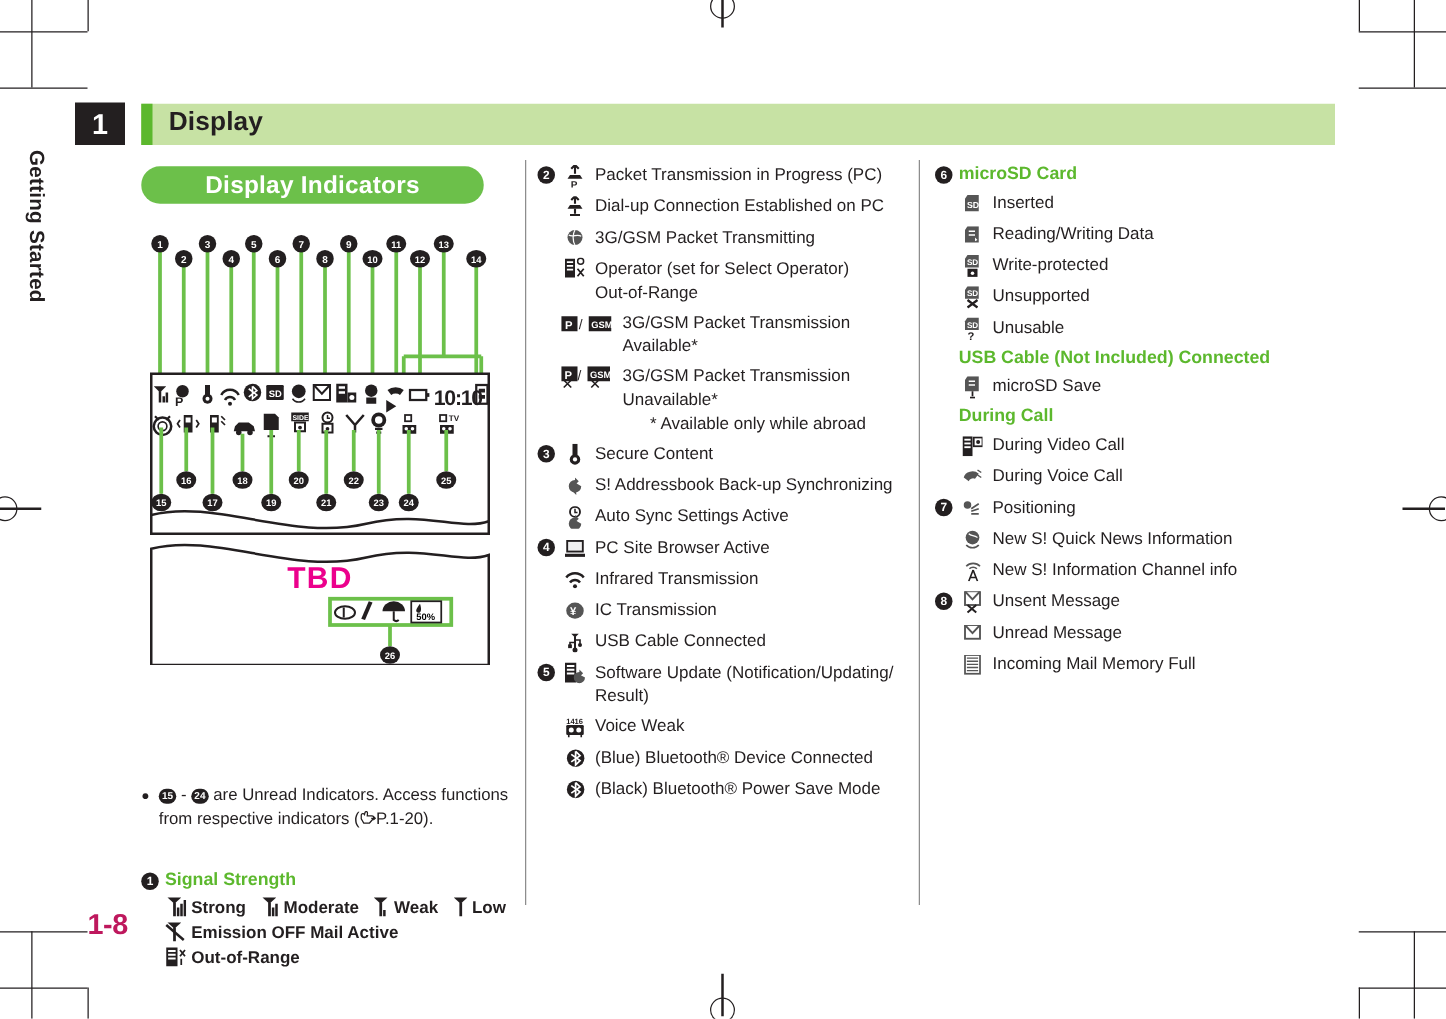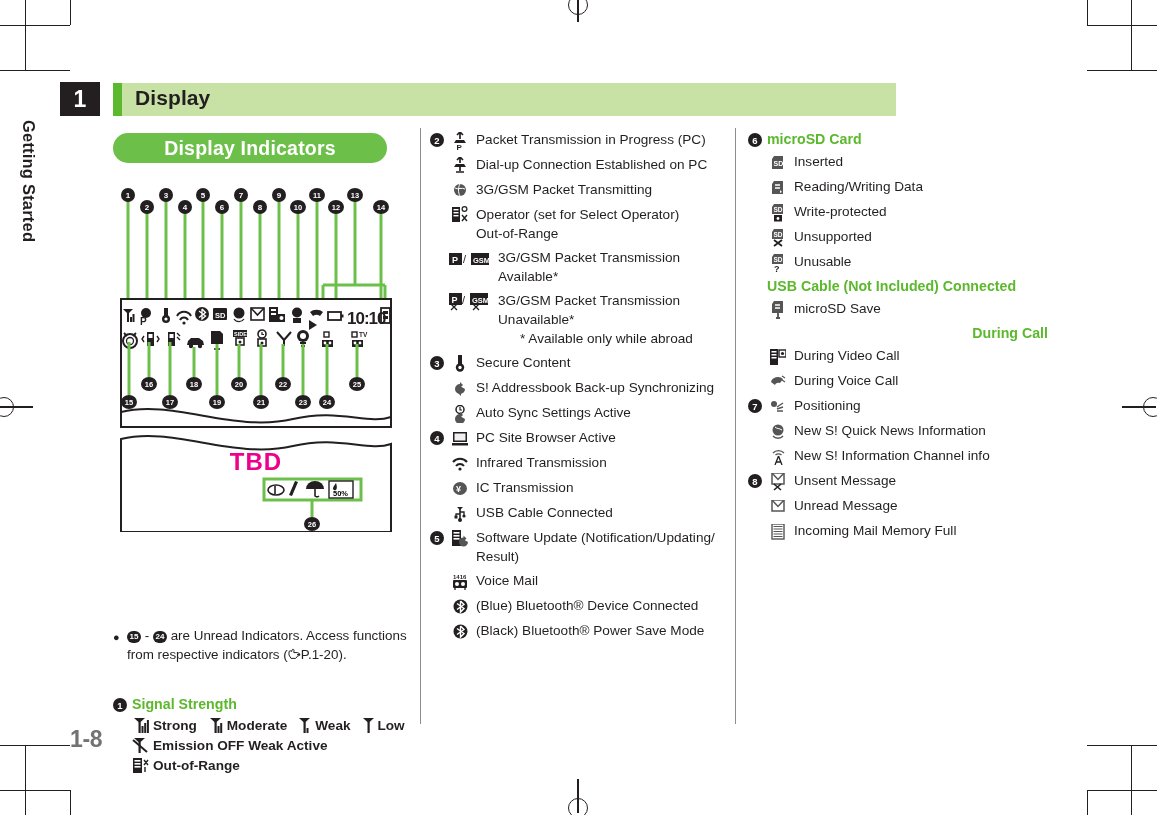--- a/index.html
+++ b/index.html
@@ -32,21 +32,21 @@
   }
   .chapter-name{
     position:absolute;left:38px;top:120px;width:160px;height:26px;
     transform:rotate(90deg);transform-origin:left top;
     font-size:16.5px;font-weight:bold;letter-spacing:.2px;
     color:#231f20;white-space:nowrap;
   }
 
   
   .titlebar{
-    position:absolute;left:113px;top:83px;width:783px;height:33px;
+    position:absolute;left:113px;top:83px;width:955px;height:33px;
     background:#c7e2a4;
   }
   .titlebar .accent{position:absolute;left:0;top:0;width:9px;height:33px;background:#5cb82d;}
   .titlebar .ttl{
     position:absolute;left:22px;top:3px;
     font-size:21px;font-weight:bold;color:#231f20;letter-spacing:.1px;
   }
 
   
   .col{position:absolute;top:130px;}
@@ -97,21 +97,21 @@
   .entry.hdr{margin-bottom:3px;}
   .ico.wide{width:44px;justify-content:flex-start;}
 
   .sig-row{display:flex;align-items:center;margin-left:19px;font-size:13.6px;margin-bottom:3px;font-weight:bold;}
   .sig-row .s{display:flex;align-items:center;margin-right:11px;}
   .sig-row .s svg{margin-right:4px;}
 
   
   .folio{
     position:absolute;left:70px;top:726px;
-    font-size:23px;font-weight:bold;color:#737373;letter-spacing:-.3px;text-align:right;
+    font-size:23px;font-weight:bold;color:#be185d;letter-spacing:-.3px;text-align:right;
   }
 </style>
 </head>
 <body>
 
 <div class="page">
 
   <div class="crop">
     <div class="h" style="left:0px;top:25px;width:70px;"></div>
     <div class="v" style="left:25px;top:0px;height:70px;"></div>
@@ -513,21 +513,21 @@
         </span>
       </div>
 
       <div class="sig-row">
         <span class="s">
           <svg width="17" height="17" viewBox="0 0 17 17">
               <path d="M2 1 L13 1 L7.5 6 Z" fill="#231f20"></path>
               <rect x="6.5" y="5" width="2.2" height="11" fill="#231f20"></rect>
               <path d="M1 3 L15 15" stroke="#231f20" stroke-width="2"></path>
             </svg>
-          <span>Emission OFF Weak Active</span>
+          <span>Emission OFF Mail Active</span>
         </span>
       </div>
 
       <div class="sig-row">
         <span class="s">
           <svg width="17" height="17" viewBox="0 0 17 17">
               <rect x="1" y="1" width="9" height="15" fill="#231f20"></rect>
               <rect x="2.5" y="3" width="6" height="1.6" fill="#fff"></rect>
               <rect x="2.5" y="6" width="6" height="1.6" fill="#fff"></rect>
               <rect x="2.5" y="9" width="6" height="1.6" fill="#fff"></rect>
@@ -735,21 +735,21 @@
       <div class="num blank"></div>
       <div class="ico">
         <svg width="16" height="17" viewBox="0 0 16 17">
             <text x="1" y="6" font-family="Liberation Sans, sans-serif" font-size="6" font-weight="bold" fill="#231f20">1416</text>
             <rect x="1" y="7" width="14" height="8" rx="1" fill="#231f20"></rect>
             <circle cx="5" cy="11" r="2" fill="#fff"></circle>
             <circle cx="11" cy="11" r="2" fill="#fff"></circle>
             <path d="M3 15 L3 17 M13 15 L13 17" stroke="#231f20" stroke-width="1.3"></path>
           </svg>
       </div>
-      <div class="lbl">Voice Mail</div>
+      <div class="lbl">Voice Weak</div>
     </div>
 
     <div class="entry">
       <div class="num blank"></div>
       <div class="ico">
         <svg width="15" height="15" viewBox="0 0 15 15">
             <circle cx="7.5" cy="7.5" r="7" fill="#231f20"></circle>
             <path d="M7.5 2 L11 5.5 L4 10.5 M4 4.5 L11 9.5 L7.5 13 L7.5 2" fill="none" stroke="#fff" stroke-width="1.4"></path>
           </svg>
       </div>
@@ -846,21 +846,21 @@
         <svg width="14" height="18" viewBox="0 0 14 18">
             <path d="M3 0 L12 0 L12 12 L1 12 L1 3 Z" fill="#555"></path>
             <path d="M4 4 L9 4 M4 7 L9 7" stroke="#fff" stroke-width="1.3"></path>
             <path d="M7 12 L7 16 M5 17 L9 17" stroke="#231f20" stroke-width="1.4" fill="none"></path>
           </svg>
       </div>
       <div class="lbl">microSD Save</div>
     </div>
 
 
-    <div class="entry hdr" style="margin-top:2px;justify-content:space-between;">
+    <div class="entry hdr" style="margin-top:2px;">
       <div class="num blank"></div>
       <div class="lbl green">During Call</div>
     </div>
 
     <div class="entry">
       <div class="num blank"></div>
       <div class="ico">
         <svg width="16" height="16" viewBox="0 0 16 16">
             <rect x="0" y="0" width="8" height="16" fill="#231f20"></rect>
             <rect x="1.5" y="2" width="5" height="1.5" fill="#fff"></rect>

